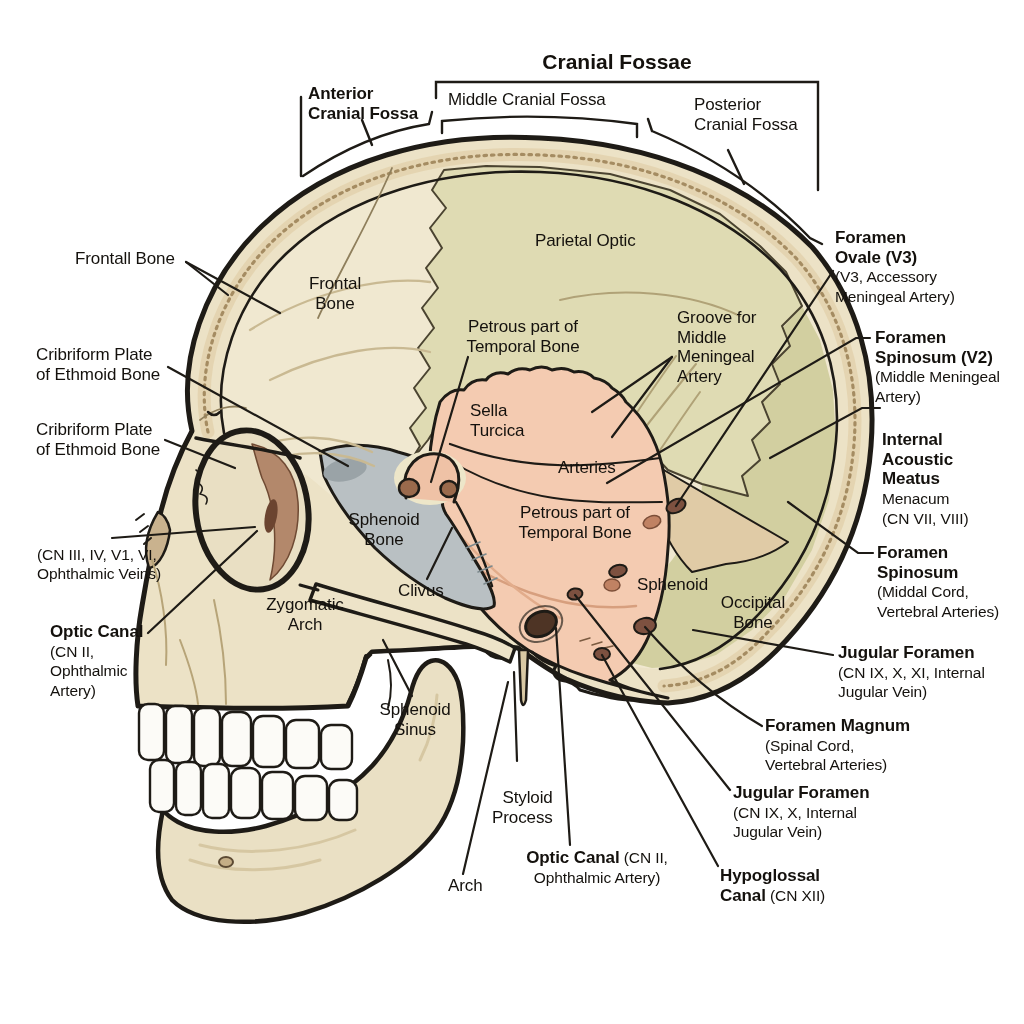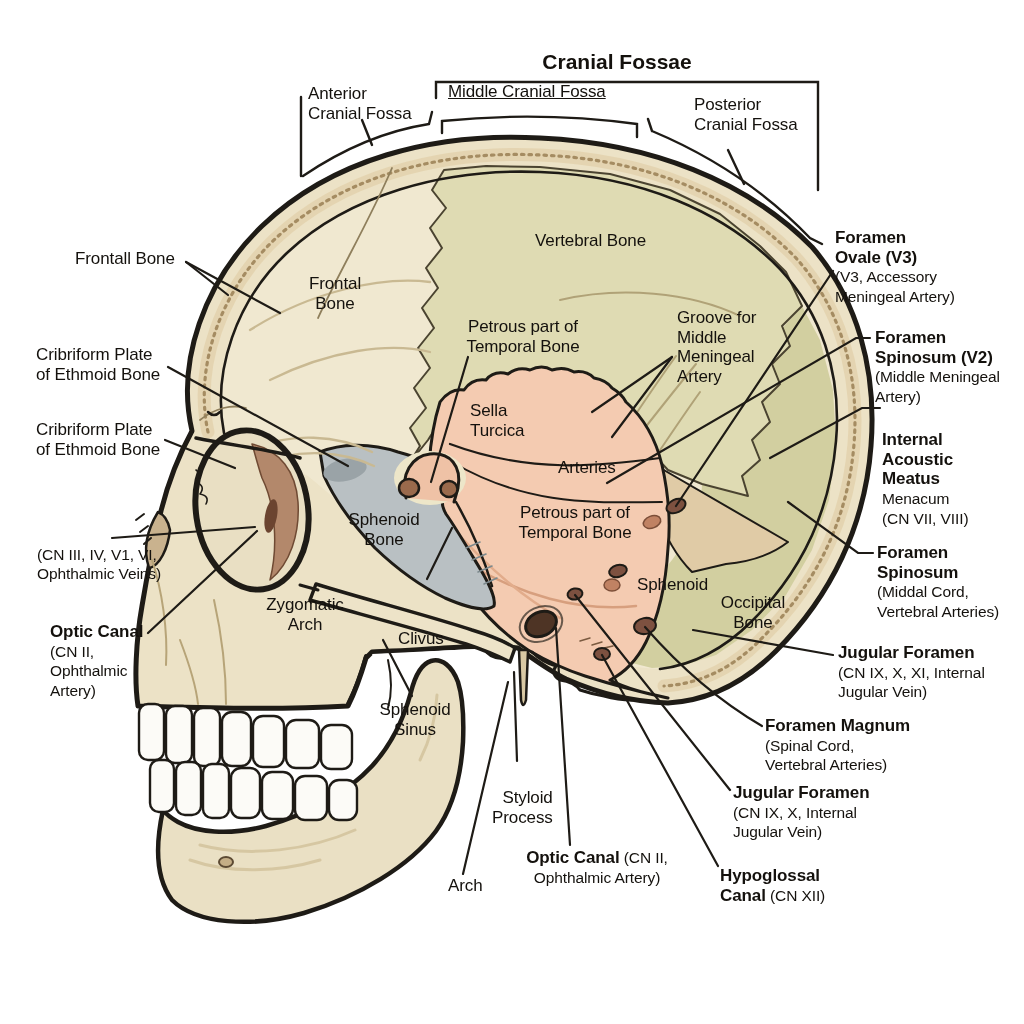--- a/index.html
+++ b/index.html
@@ -232,29 +232,29 @@
     <path d="M362,120 L372,145"></path>
     <path d="M442,133 L442,121 Q540,111 637,124 L637,137"></path>
     <path d="M652,131 L648,119 M652,131 Q745,170 810,238 L822,244"></path>
     <path d="M728,150 L744,184"></path>
   </g>
 </svg>
 
 <div id="fig-title">Cranial Fossae</div>
 
 <div id="labels">
-      <div class="lbl" style="left: 308px; top: 84px;"><span>Anterior
+      <div class="lbl" style="left: 308px; top: 84px; font-weight: bold;"><span>Anterior
 Cranial Fossa</span></div>
-      <div class="lbl" style="left: 448px; top: 82px; text-decoration: underline;"><span>Middle Cranial Fossa</span></div>
+      <div class="lbl" style="left: 448px; top: 90px;"><span>Middle Cranial Fossa</span></div>
       <div class="lbl" style="left: 694px; top: 95px;"><span>Posterior
 Cranial Fossa</span></div>
       <div class="lbl" style="left: 75px; top: 249px;"><span>Frontall Bone</span></div>
       <div class="lbl c" style="left: 335px; top: 274px;"><span>Frontal
 Bone</span></div>
-      <div class="lbl" style="left: 535px; top: 231px;"><span>Vertebral Bone</span></div>
+      <div class="lbl" style="left: 535px; top: 231px;"><span>Parietal Optic</span></div>
       <div class="lbl" style="left: 36px; top: 345px;"><span>Cribriform Plate
 of Ethmoid Bone</span></div>
       <div class="lbl" style="left: 36px; top: 420px;"><span>Cribriform Plate
 of Ethmoid Bone</span></div>
       <div class="lbl c" style="left: 523px; top: 317px;"><span>Petrous part of
 Temporal Bone</span></div>
       <div class="lbl" style="left: 677px; top: 308px;"><span>Groove for
 Middle
 Meningeal
 Artery</span></div>
@@ -283,21 +283,21 @@
 Temporal Bone</span></div>
       <div class="lbl" style="left: 637px; top: 575px;"><span>Sphenoid</span></div>
       <div class="lbl c" style="left: 753px; top: 593px;"><span>Occipital
 Bone</span></div>
       <div class="lbl" style="left: 877px; top: 543px;"><span class="b">Foramen
 Spinosum</span><span class="s">
 (Middal Cord,
 Vertebral Arteries)</span></div>
       <div class="lbl c" style="left: 305px; top: 595px;"><span>Zygomatic
 Arch</span></div>
-      <div class="lbl" style="left: 398px; top: 581px; margin-top: 48px;"><span>Clivus</span></div>
+      <div class="lbl" style="left: 398px; top: 581px;"><span>Clivus</span></div>
       <div class="lbl" style="left: 50px; top: 622px;"><span class="b">Optic Canal</span><span class="s">
 (CN II,
 Ophthalmic
 Artery)</span></div>
       <div class="lbl" style="left: 838px; top: 643px;"><span class="b">Jugular Foramen</span><span class="s">
 (CN IX, X, XI, Internal
 Jugular Vein)</span></div>
       <div class="lbl" style="left: 765px; top: 716px;"><span class="b">Foramen Magnum</span><span class="s">
 (Spinal Cord,
 Vertebral Arteries)</span></div>

